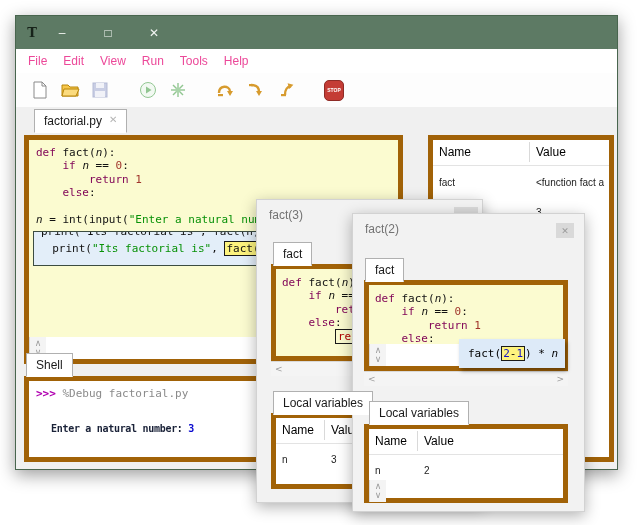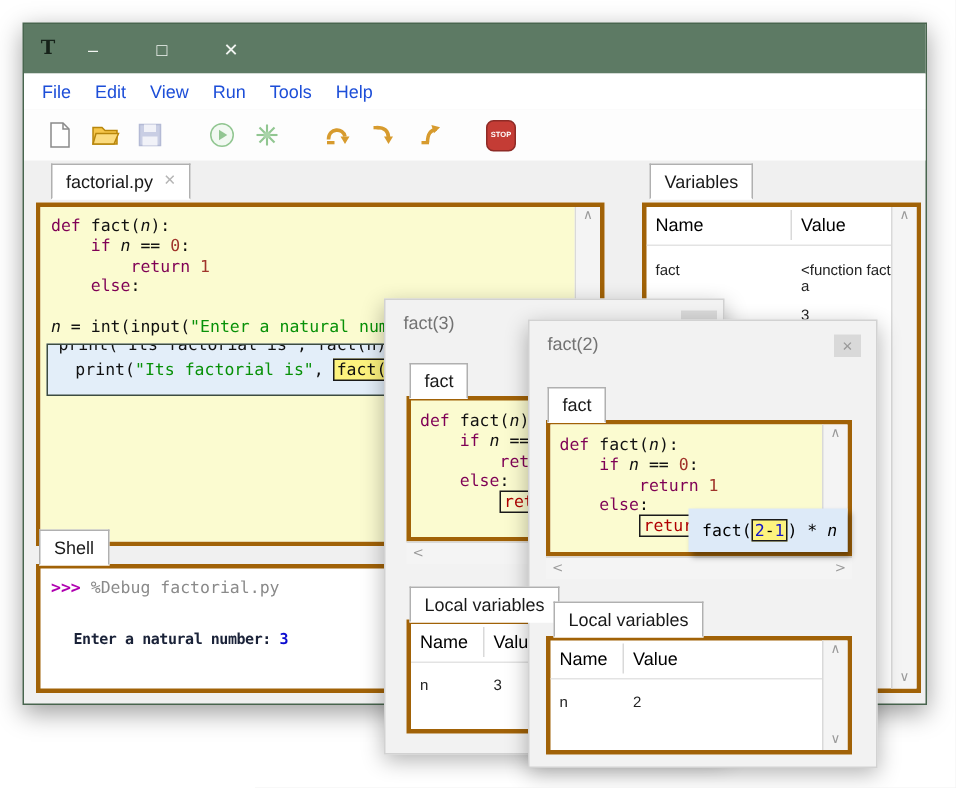--- a/index.html
+++ b/index.html
@@ -6,33 +6,33 @@
   body{width:637px;height:525px;background:#ffffff;font-family:"Liberation Sans",sans-serif;position:relative;overflow:hidden;}
 
   
   #app{position:absolute;left:15px;top:15px;width:601px;height:453px;background:#f0f0f0;
        border:1px solid #48654e;box-shadow:0 5px 16px rgba(0,0,0,.38);}
   .titlebar{position:absolute;left:0;top:0;width:100%;height:33px;background:#5d7a64;display:flex;align-items:center;}
   .tb-icon{width:14px;height:16px;margin-left:9px;color:#17231a;font:bold 13px "DejaVu Serif",serif;line-height:16px;text-align:center;}
   .tb-title{color:#eef3ee;font-size:12px;margin-left:8px;flex:1;}
   .capbtn{width:46px;height:33px;color:#f2f5f2;font-size:12px;display:flex;align-items:center;justify-content:center;}
   .menubar{position:absolute;left:0;top:33px;width:100%;height:24px;background:#ffffff;display:flex;align-items:center;padding-left:4px;box-sizing:border-box;}
-  .menuitem{font-size:12px;color:#1d4ed8;padding:3px 8px;}
+  .menuitem{font-size:12px;color:#ec4899;padding:3px 8px;}
   .toolbar{position:absolute;left:0;top:57px;width:100%;height:34px;background:#fdfdfd;display:flex;align-items:center;padding-left:14px;box-sizing:border-box;}
   .tbtn{width:20px;height:20px;display:flex;align-items:center;justify-content:center;margin-right:10px;}
   .tbtn.gap{margin-left:18px;}
   .dim{opacity:.55;}
   .stopoct{width:19px;height:19px;background:#c43c35;border-radius:5px;color:#fff;
            font:bold 5px "Liberation Sans",sans-serif;display:flex;align-items:center;justify-content:center;border:1px solid #8e2b26;}
 
   
   .tab{background:#ffffff;border:1px solid #b0b0b0;border-bottom:1px solid #ffffff;font-size:12px;color:#1a1a1a;
        padding:4px 9px;display:inline-flex;align-items:flex-start;position:absolute;z-index:2;}
   .tabclose{color:#b5b5b5;font-size:10px;margin-left:7px;}
-  .pane{background:#ffffff;border:3px solid #a16207;position:absolute;box-sizing:border-box;}
+  .pane{background:#ffffff;border:5px solid #a16207;position:absolute;box-sizing:border-box;flex-direction:column;}
 
   
   .codearea{background:#fbfbd0;font-family:"DejaVu Sans Mono",monospace;font-size:11px;line-height:13.4px;color:#111;}
   .cl{white-space:pre;height:13.4px;}
   .kw{color:#7f0055;}
   .num{color:#a0342b;}
   .str{color:#089108;}
   .itl{font-style:italic;}
   .blu{color:#1414c8;}
   .ret{color:#b00000;}
@@ -186,23 +186,20 @@
   </div>
 
   <div class="tab" style="left:10px;top:337px;">
     <span>Shell</span>
   </div>
   <div class="pane" style="left:8px;top:360px;width:379px;height:86px;padding-top:6px;">
     <div class="shellline"><span class="prm">&gt;&gt;&gt; </span><span class="gry">%Debug factorial.py</span></div>
     <div class="ioline"><span>Enter a natural number: </span><span class="inp">3</span></div>
   </div>
 
-  <div class="tab" style="left:417px;top:93px;">
-    <span>Variables</span>
-  </div>
   <div class="pane" style="left:412px;top:119px;width:186px;height:327px;display:flex;">
     <div style="flex:1;overflow:hidden;position:relative;">
       <div class="tblhead">
         <span class="h1">Name</span>
         <span class="h1" style="left:103px;">Value</span>
         <span class="colsep" style="left:96px;"></span>
       </div>
       <div class="trow" style="margin-top:6px;">
         <span class="c1">fact</span>
         <span class="c1" style="left:103px;">&lt;function fact a</span>

